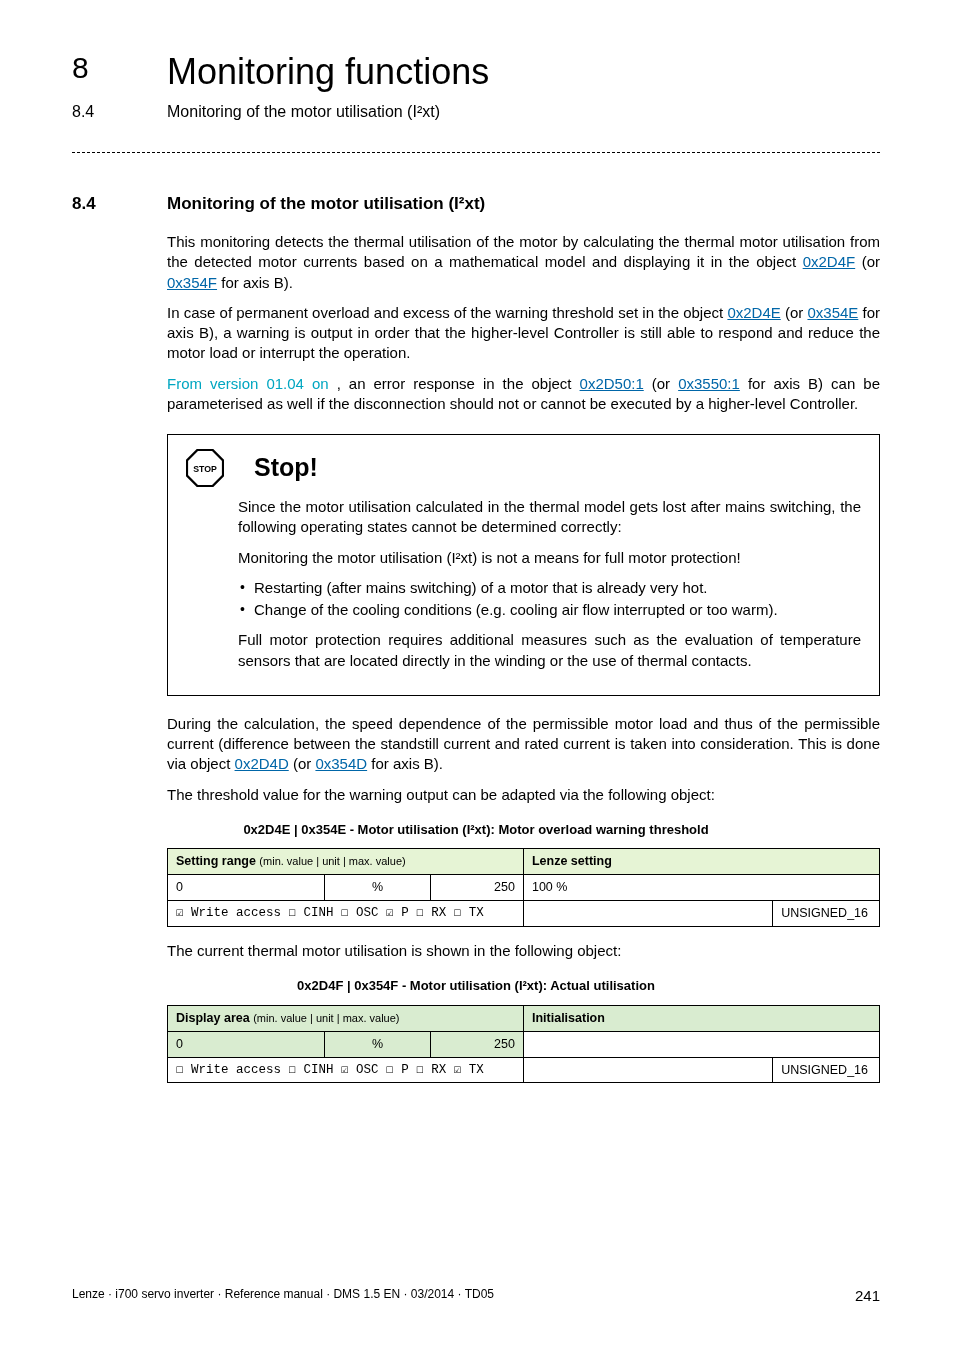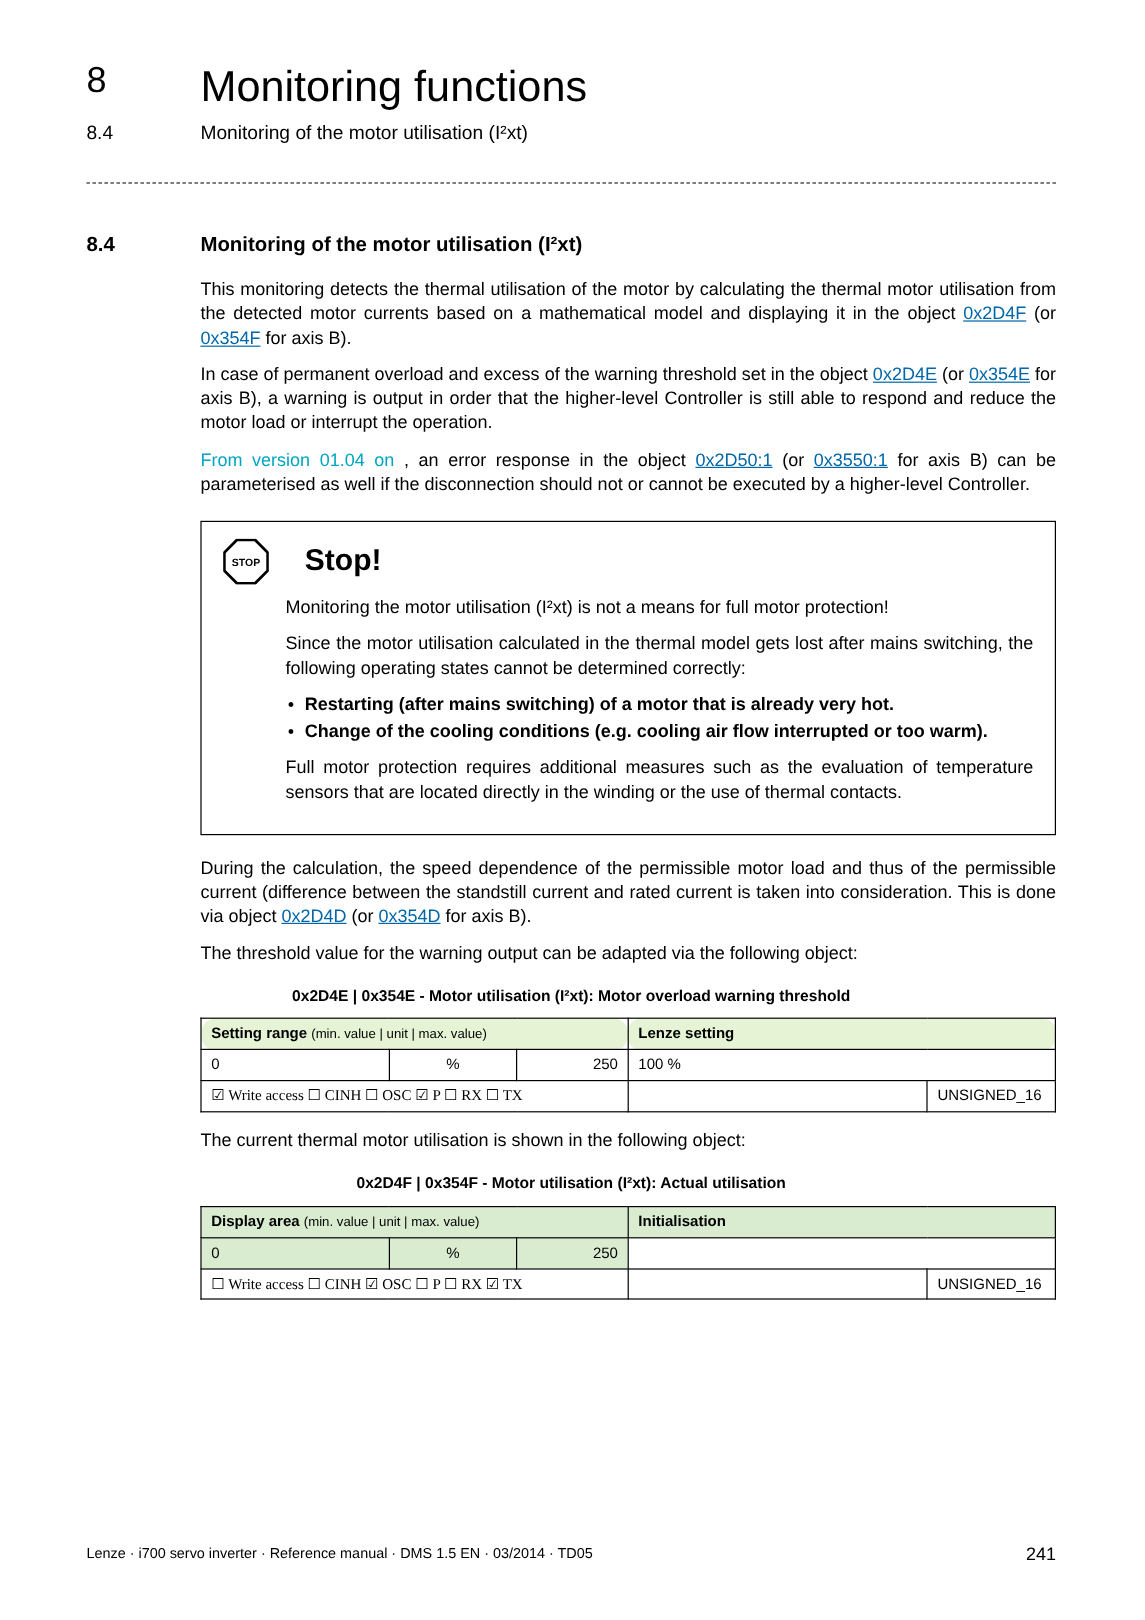--- a/index.html
+++ b/index.html
@@ -101,21 +101,20 @@
   .stop-inner{
     margin-left: 52px;
   }
   .stop-inner p{
     margin: 0 0 10px 0;
   }
   .stop-inner ul{
     list-style: none;
     padding: 0;
     margin: 4px 0 10px 0;
-    font-weight: bold;
   }
   .stop-inner ul li{
     position: relative;
     padding-left: 16px;
     margin: 2px 0;
   }
   .stop-inner ul li::before{
     content: "•";
     position: absolute;
     left: 2px; top: 0;
@@ -138,37 +137,37 @@
     margin: 0 0 14px 95px;
     width: calc(100% - 95px);
   }
   table.specs th, table.specs td{
     border: 1px solid var(--table-border);
     padding: 4px 8px;
     text-align: left;
     vertical-align: middle;
   }
   table.specs thead th{ font-weight: 700; }
-  table.specs .hd-green { background: var(--table-head-bg); border-radius: 11px; }
+  table.specs .hd-green { background: var(--table-head-bg); }
   table.specs .hd-green2 { background: var(--table-head-bg2); }
   table.specs td.num-right{ text-align:right; }
   table.specs td.center{ text-align:center; }
   table.specs .small-sub{ font-weight: 400; font-size: 11px; }
 
   
   .foot{
     position: absolute;
     bottom: 44px;
     left: 72px; right: 74px;
     display:flex; justify-content:space-between;
     font-size: 12px;
   }
   .foot .pg{ font-size: 15px; }
 
-  .checkmark{ font-family: Liberation Serif, serif; }
+  .checkmark{ font-family: Liberation Mono, monospace; }
 </style>
 </head>
 <body>
 
 <div class="page">
 
   <div class="hdr-row">
     <div class="hdr-num">8</div>
     <div class="hdr-title">Monitoring functions</div>
   </div>
@@ -214,22 +213,22 @@
       <div class="stop-head">
         <div class="oct">
           <svg viewBox="0 0 40 40" width="38" height="38" aria-hidden="true">
             <polygon points="12,1 28,1 39,12 39,28 28,39 12,39 1,28 1,12" fill="none" stroke="#000" stroke-width="2.4"></polygon>
             <text x="20" y="24" text-anchor="middle" font-family="Arial, sans-serif" font-size="9.2" font-weight="700" fill="#000">STOP</text>
           </svg>
         </div>
         <div class="stop-label">Stop!</div>
       </div>
       <div class="stop-inner">
+        <p>Since the motor utilisation calculated in the thermal model gets lost after mains switching, the following operating states cannot be determined correctly:</p>
         <p>Monitoring the motor utilisation (I²xt) is not a means for full motor protection!</p>
-        <p>Since the motor utilisation calculated in the thermal model gets lost after mains switching, the following operating states cannot be determined correctly:</p>
         <ul>
           <li>Restarting (after mains switching) of a motor that is already very hot.</li>
           <li>Change of the cooling conditions (e.g. cooling air flow interrupted or too warm).</li>
         </ul>
         <p>Full motor protection requires additional measures such as the evaluation of temperature sensors that are located directly in the winding or the use of thermal contacts.</p>
       </div>
     </div>
   </div>
 
   <div class="body-col">

